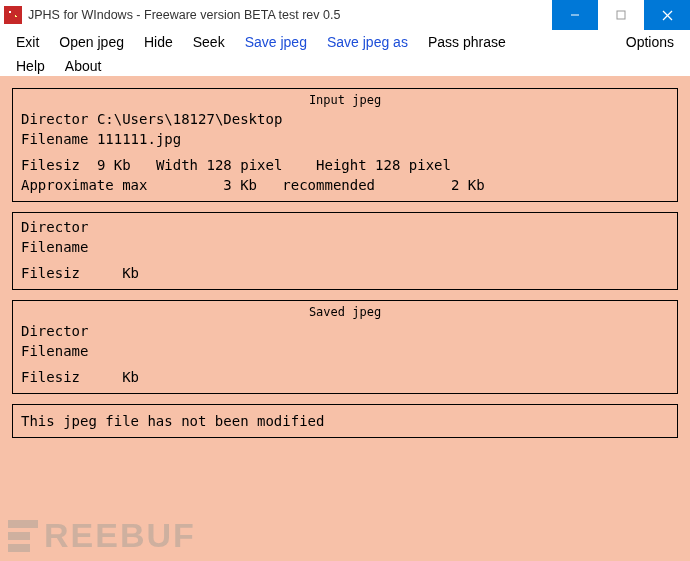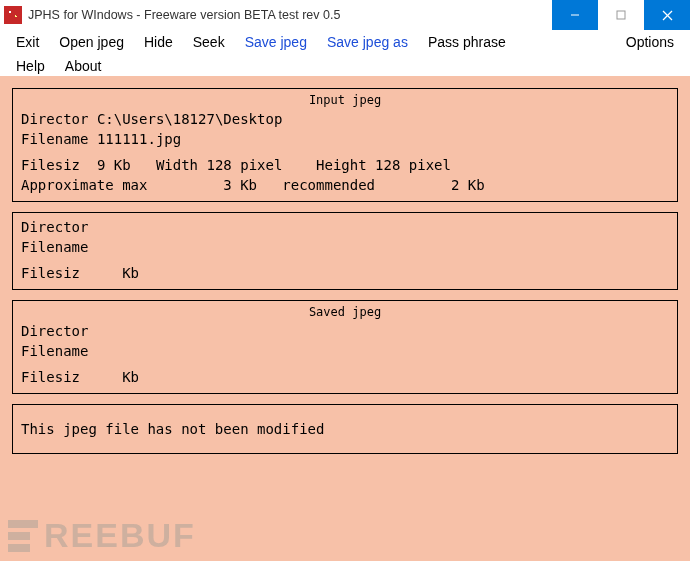--- a/index.html
+++ b/index.html
@@ -83,21 +83,21 @@
   }
   .panel-title {
     text-align: center;
     font-family: "DejaVu Sans Mono","Courier New",monospace;
     font-size: 12px;
     margin-bottom: 2px;
   }
   .row { white-space: pre; line-height: 20px; }
   .status-box {
     border:1px solid #000;
-    padding: 16px 8px;
+    padding: 8px 8px;
     font-family: "DejaVu Sans Mono","Courier New",monospace;
   }
   .watermark {
     position: absolute;
     left: 8px; bottom: 6px;
     font-family: Arial, sans-serif;
     font-weight: 700;
     font-size: 34px;
     letter-spacing: 2px;
     color: rgba(120,140,140,0.32);

